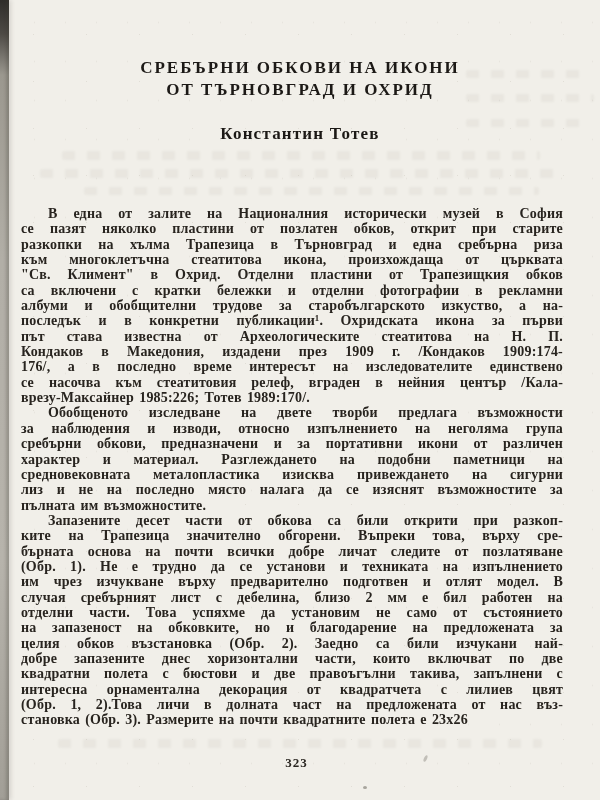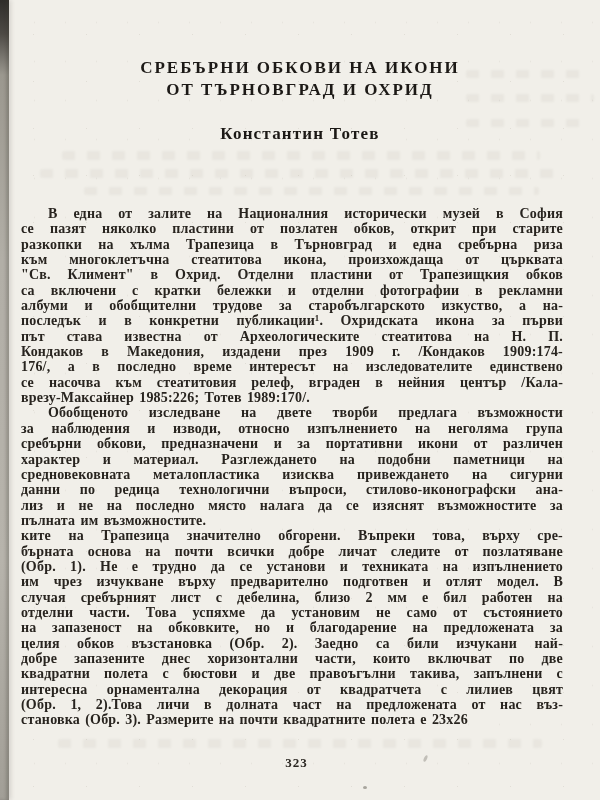--- a/index.html
+++ b/index.html
@@ -92,25 +92,25 @@
         <div class="line">176/, а в последно време интересът на изследователите единствено</div>
         <div class="line">се насочва към стеатитовия релеф, вграден в нейния център /Кала-</div>
         <div class="line last">врезу-Максайнер 1985:226; Тотев 1989:170/.</div>
       </div>
       <div class="paragraph">
         <div class="line indent">Обобщеното изследване на двете творби предлага възможности</div>
         <div class="line">за наблюдения и изводи, относно изпълнението на неголяма група</div>
         <div class="line">сребърни обкови, предназначени и за портативни икони от различен</div>
         <div class="line">характер и материал. Разглеждането на подобни паметници на</div>
         <div class="line">средновековната металопластика изисква привеждането на сигурни</div>
-        <div class="line">данни по редица технологични въпроси, стилово-иконографски ана-</div>
         <div class="line">лиз и не на последно място налага да се изяснят възможностите за</div>
         <div class="line last">пълната им възможностите.</div>
       </div>
       <div class="paragraph">
+        <div class="line indent">Запазените десет части от обкова са били открити при разкоп-</div>
         <div class="line">ките на Трапезица значително обгорени. Въпреки това, върху сре-</div>
         <div class="line">бърната основа на почти всички добре личат следите от позлатяване</div>
         <div class="line">(Обр. 1). Не е трудно да се установи и техниката на изпълнението</div>
         <div class="line">им чрез изчукване върху предварително подготвен и отлят модел. В</div>
         <div class="line">случая сребърният лист с дебелина, близо 2 мм е бил работен на</div>
         <div class="line">отделни части. Това успяхме да установим не само от състоянието</div>
         <div class="line">на запазеност на обковките, но и благодарение на предложената за</div>
         <div class="line">целия обков възстановка (Обр. 2). Заедно са били изчукани най-</div>
         <div class="line">добре запазените днес хоризонтални части, които включват по две</div>
         <div class="line">квадратни полета с бюстови и две правоъгълни такива, запълнени с</div>

